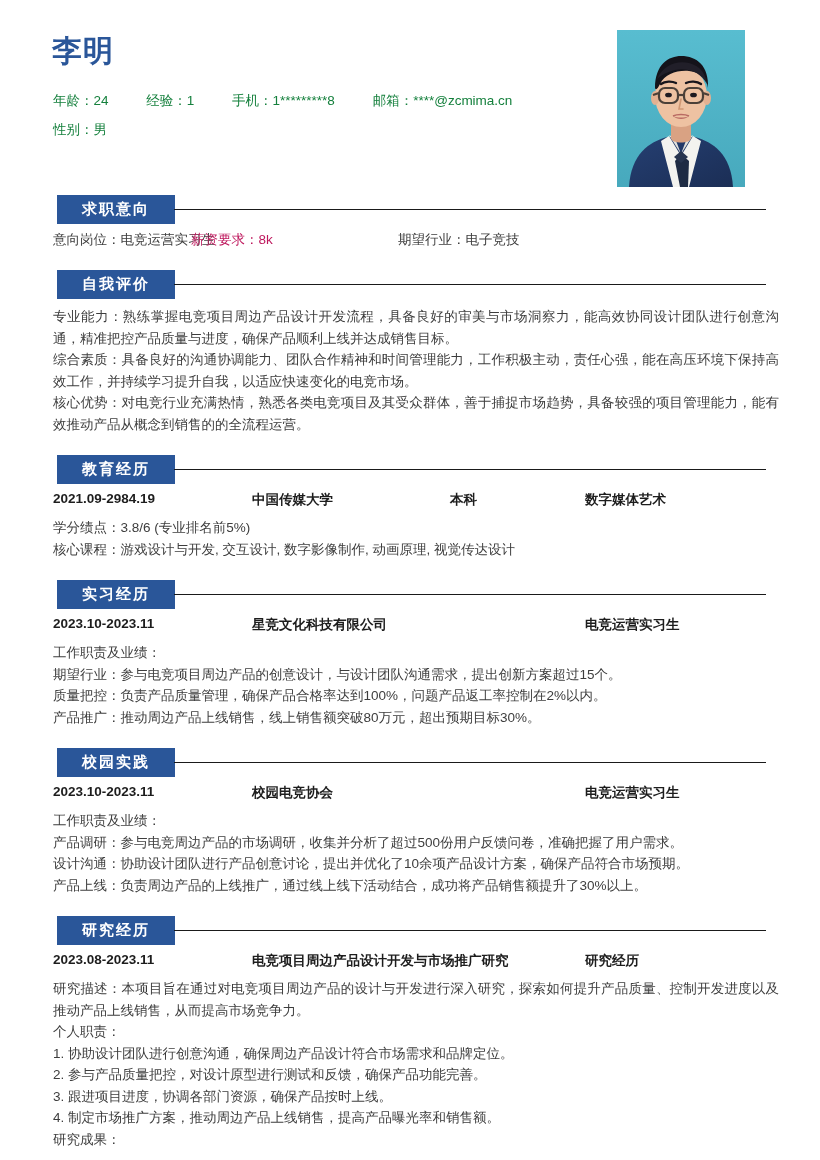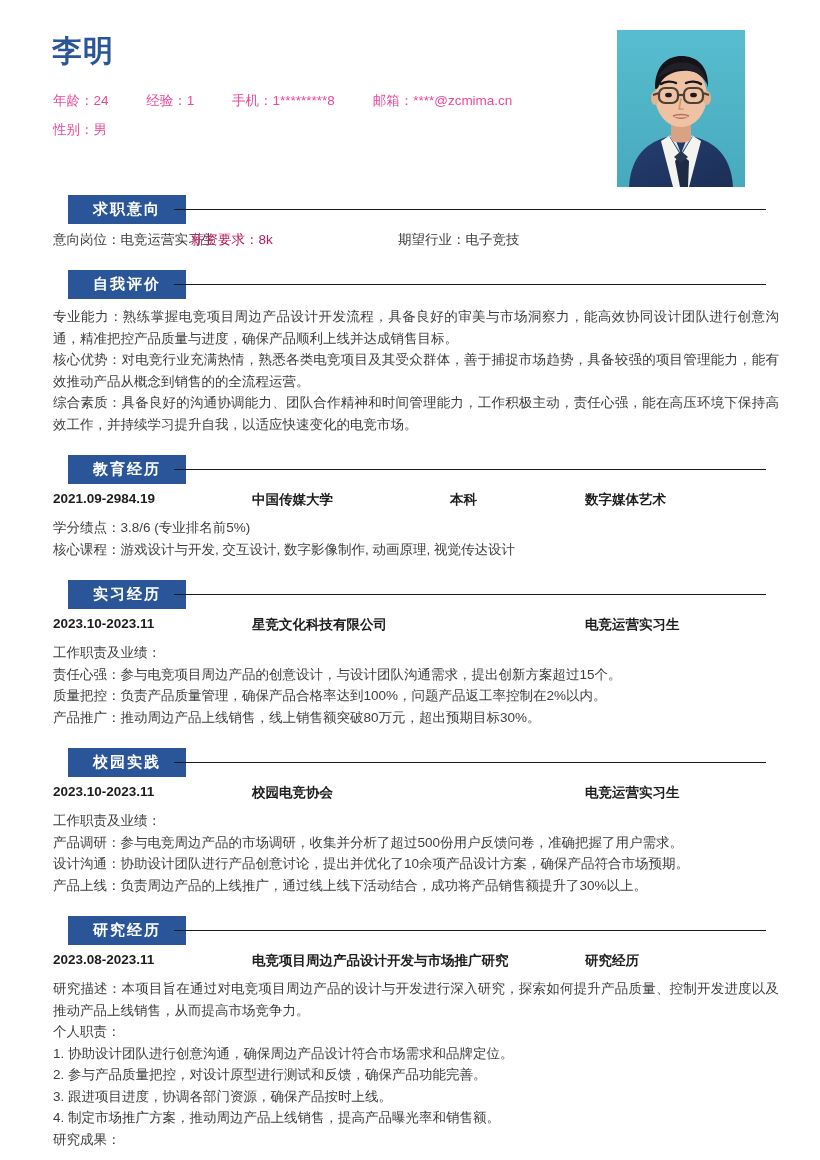--- a/index.html
+++ b/index.html
@@ -10,38 +10,38 @@
   }
   .page{position:relative;width:820px;height:960px;box-sizing:border-box;}
 
   
   .header{position:relative;height:195px;}
   .name{
     position:absolute;left:52px;top:36px;
     font-size:30px;font-weight:bold;color:#2a5699;letter-spacing:1px;line-height:1;
   }
   .meta-line{
-    position:absolute;left:53px;font-size:13.5px;color:#ec4899;white-space:nowrap;
+    position:absolute;left:53px;font-size:13.5px;color:#15803d;white-space:nowrap;
   }
   .meta-line.l1{top:92px;}
   .meta-line.l2{top:121px;}
   .meta-item{display:inline-block;margin-right:34px;}
   .meta-item:last-child{margin-right:0;}
 
   .photo{
     position:absolute;left:617px;top:30px;width:128px;height:157px;
     overflow:hidden;background:#4fb3c6;
   }
   .photo svg{display:block;width:128px;height:157px;}
 
   
   .section{position:relative;}
   .sec-head{position:relative;height:36px;margin-left:52px;}
   .sec-box{
-    position:absolute;left:16px;top:0;height:29px;min-width:118px;
+    position:absolute;left:5px;top:0;height:29px;min-width:118px;
     background:#2a5699;color:#ffffff;
     font-size:15px;font-weight:bold;letter-spacing:2px;
     display:flex;align-items:center;justify-content:center;
     padding:0 16px;box-sizing:border-box;
   }
   .sec-rule{
     position:absolute;left:122px;right:0;top:14px;height:0;
     border-top:1.4px solid #1a1a1a;
   }
   .sec-head-wrap{position:relative;margin-right:54px;}
@@ -167,22 +167,22 @@
 
   <div class="section">
     <div class="sec-head-wrap">
       <div class="sec-head">
         <div class="sec-box">自我评价</div>
         <div class="sec-rule"></div>
       </div>
     </div>
     <div class="body">
       <p class="para">专业能力：熟练掌握电竞项目周边产品设计开发流程，具备良好的审美与市场洞察力，能高效协同设计团队进行创意沟通，精准把控产品质量与进度，确保产品顺利上线并达成销售目标。</p>
+      <p class="para">综合素质：具备良好的沟通协调能力、团队合作精神和时间管理能力，工作积极主动，责任心强，能在高压环境下保持高效工作，并持续学习提升自我，以适应快速变化的电竞市场。</p>
       <p class="para">核心优势：对电竞行业充满热情，熟悉各类电竞项目及其受众群体，善于捕捉市场趋势，具备较强的项目管理能力，能有效推动产品从概念到销售的的全流程运营。</p>
-      <p class="para">综合素质：具备良好的沟通协调能力、团队合作精神和时间管理能力，工作积极主动，责任心强，能在高压环境下保持高效工作，并持续学习提升自我，以适应快速变化的电竞市场。</p>
     </div>
     <div class="gap-l"></div>
   </div>
 
   <div class="section">
     <div class="sec-head-wrap">
       <div class="sec-head">
         <div class="sec-box">教育经历</div>
         <div class="sec-rule"></div>
       </div>
@@ -207,21 +207,21 @@
         <div class="sec-rule"></div>
       </div>
     </div>
     <div class="body">
       <div class="row">
         <span class="col-date">2023.10-2023.11</span>
         <span class="col-b">星竞文化科技有限公司</span>
         <span class="col-d">电竞运营实习生</span>
       </div>
       <p class="sub">工作职责及业绩：</p>
-      <p class="sub">责任心强：参与电竞项目周边产品的创意设计，与设计团队沟通需求，提出创新方案超过15个。</p>
+      <p class="sub">期望行业：参与电竞项目周边产品的创意设计，与设计团队沟通需求，提出创新方案超过15个。</p>
       <p class="sub">质量把控：负责产品质量管理，确保产品合格率达到100%，问题产品返工率控制在2%以内。</p>
       <p class="sub">产品推广：推动周边产品上线销售，线上销售额突破80万元，超出预期目标30%。</p>
     </div>
     <div class="gap-l"></div>
   </div>
 
   <div class="section">
     <div class="sec-head-wrap">
       <div class="sec-head">
         <div class="sec-box">校园实践</div>

